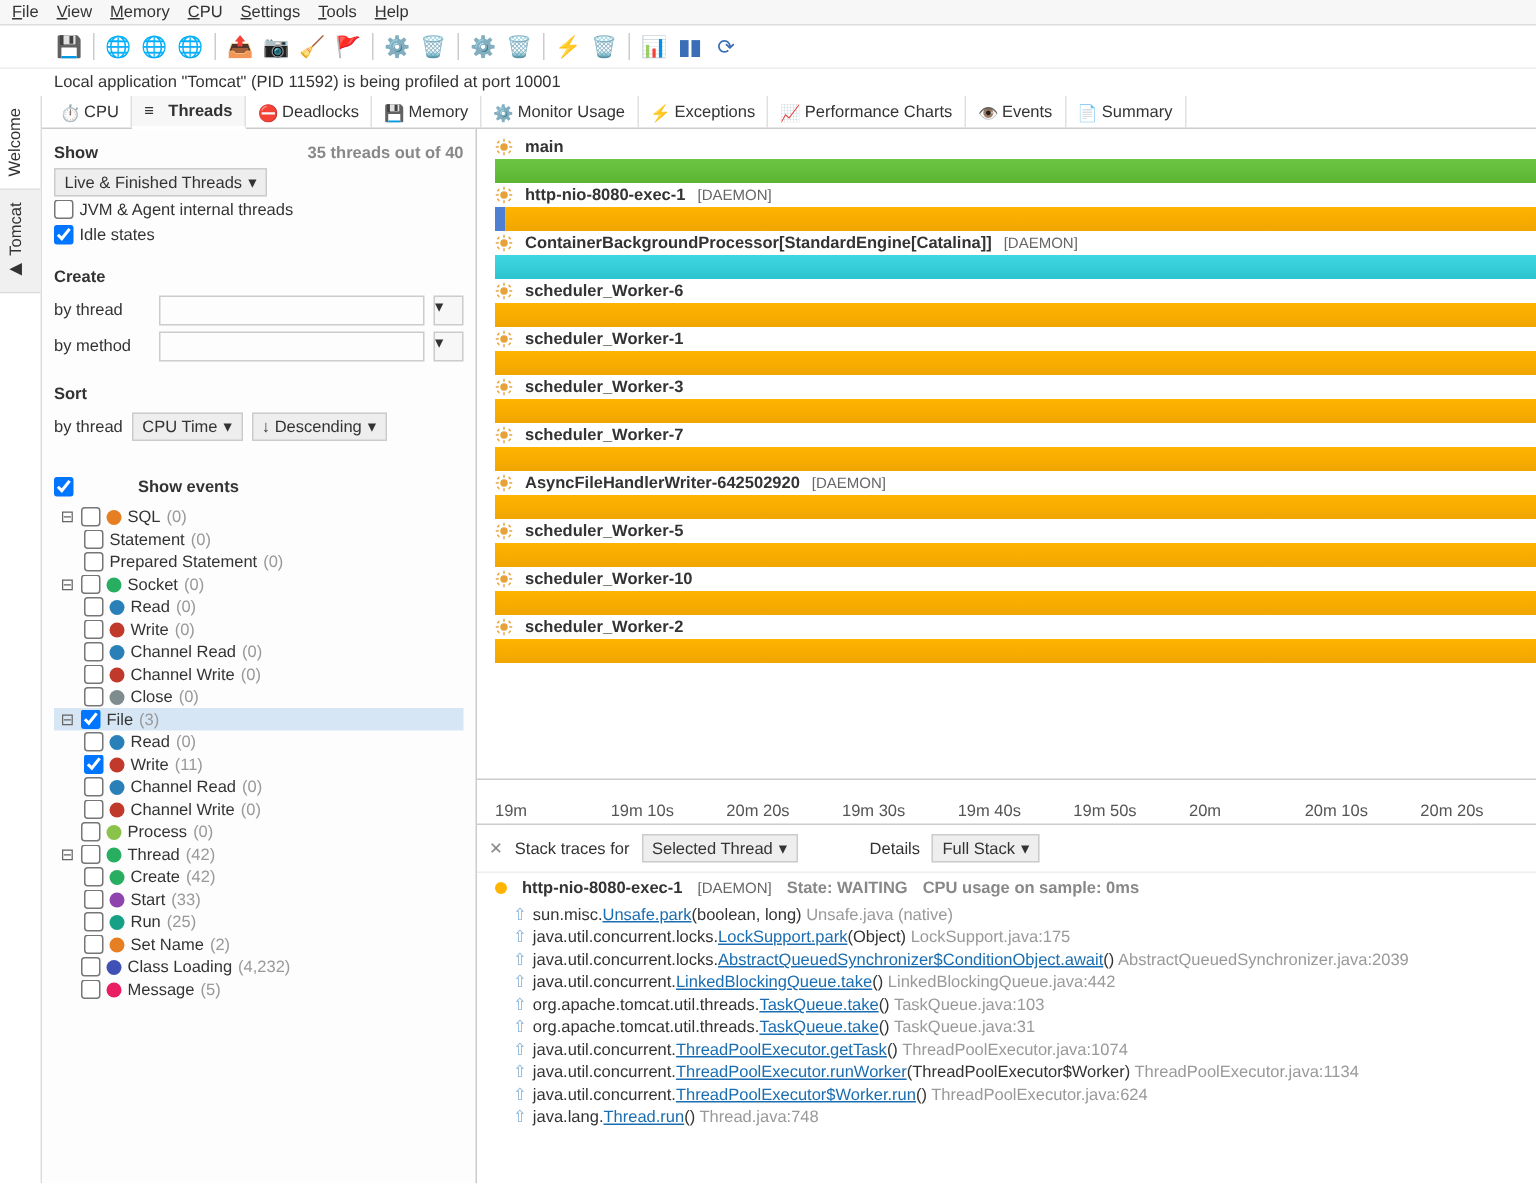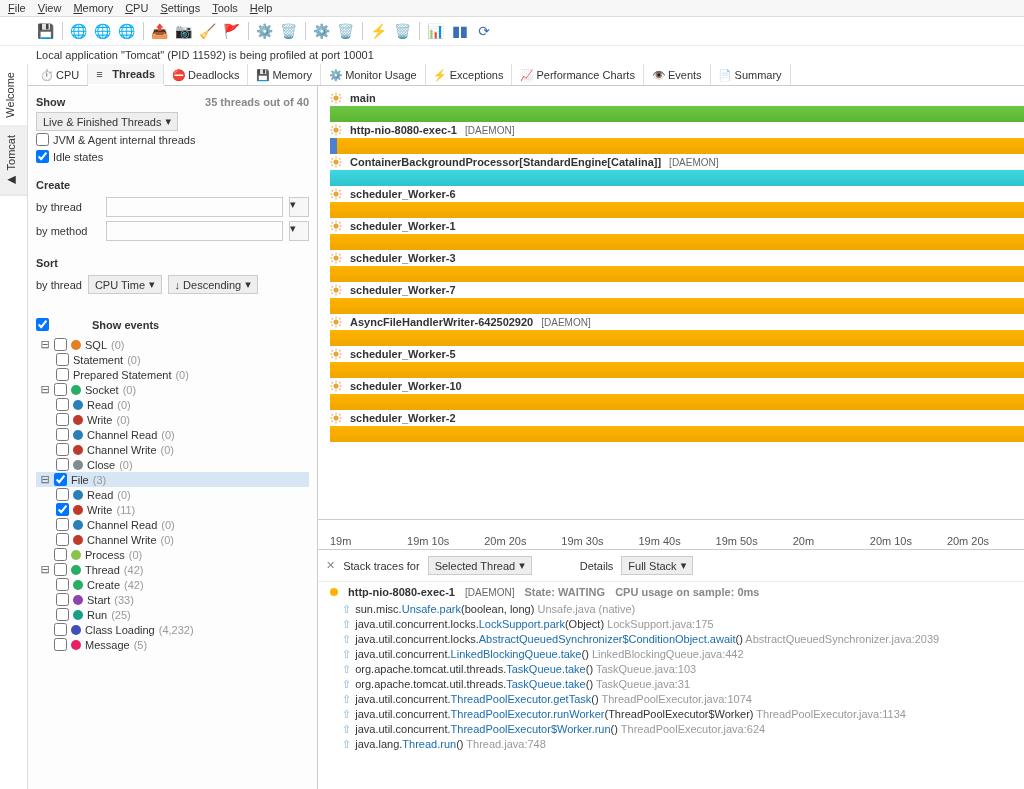--- a/index.html
+++ b/index.html
@@ -53,21 +53,21 @@
 .bar.cyan { background:linear-gradient(#3fd7e0,#2cc5cf);}
 .bar.blue { background:#4e7fd1;}
 .ruler { display:flex; border-top:1px solid #ccc; font-size:10px; color:#555; padding:15px 0 2px 12px;}
 .ruler div { flex:1; text-align:left;}
 .stack-panel { border-top:1px solid #ccc; height:240px; overflow-y:auto; background:#fff;}
 .stack-ctrl { display:flex; align-items:center; gap:8px; padding:6px 8px; border-bottom:1px solid #eee;}
 .close-x { cursor:pointer; color:#888;}
 .stack-hd { padding:4px 12px; display:flex; align-items:center; gap:10px; font-size:11px;}
 .waiting-dot { width:8px; height:8px; border-radius:50%; background:#ffb400; display:inline-block;}
 .stack-line { padding:1px 12px 1px 24px; font-size:11px; white-space:nowrap;}
-.stack-line .m { color:#1a6db0;}
+.stack-line .m { color:#1a6db0;text-decoration:underline;}
 .stack-line .loc { color:#999;}
 .arrow { color:#8ab4d8; margin-right:4px;}
 svg.gear-svg { width:12px; height:12px;}
 .exp { width:10px; text-align:center; color:#666; cursor:pointer;}
 </style>
 </head>
 <body>
 
 <div class="app">
   <div class="menubar" id="menubar">
@@ -310,20 +310,26 @@
                 <span class="dot" style="background:#8e44ad"></span>
                 <span>Start</span> 
                 <span class="count">(33)</span>
               </div>
               <div class="tree-item lvl2">
                 <input type="checkbox" style="">
                 <span class="dot" style="background:#16a085"></span>
                 <span>Run</span> 
                 <span class="count">(25)</span>
               </div>
+              <div class="tree-item lvl2">
+                <input type="checkbox" style="">
+                <span class="dot" style="background:#e67e22"></span>
+                <span>Set Name</span> 
+                <span class="count">(2)</span>
+              </div>
               <div class="tree-item lvl1">
                 <span class="exp"></span>
                 <input type="checkbox" style="">
                 <span class="dot" style="background:#3f51b5"></span>
                 <span>Class Loading</span> 
                 <span class="count">(4,232)</span>
               </div>
               <div class="tree-item lvl1">
                 <span class="exp"></span>
                 <input type="checkbox" style="">

